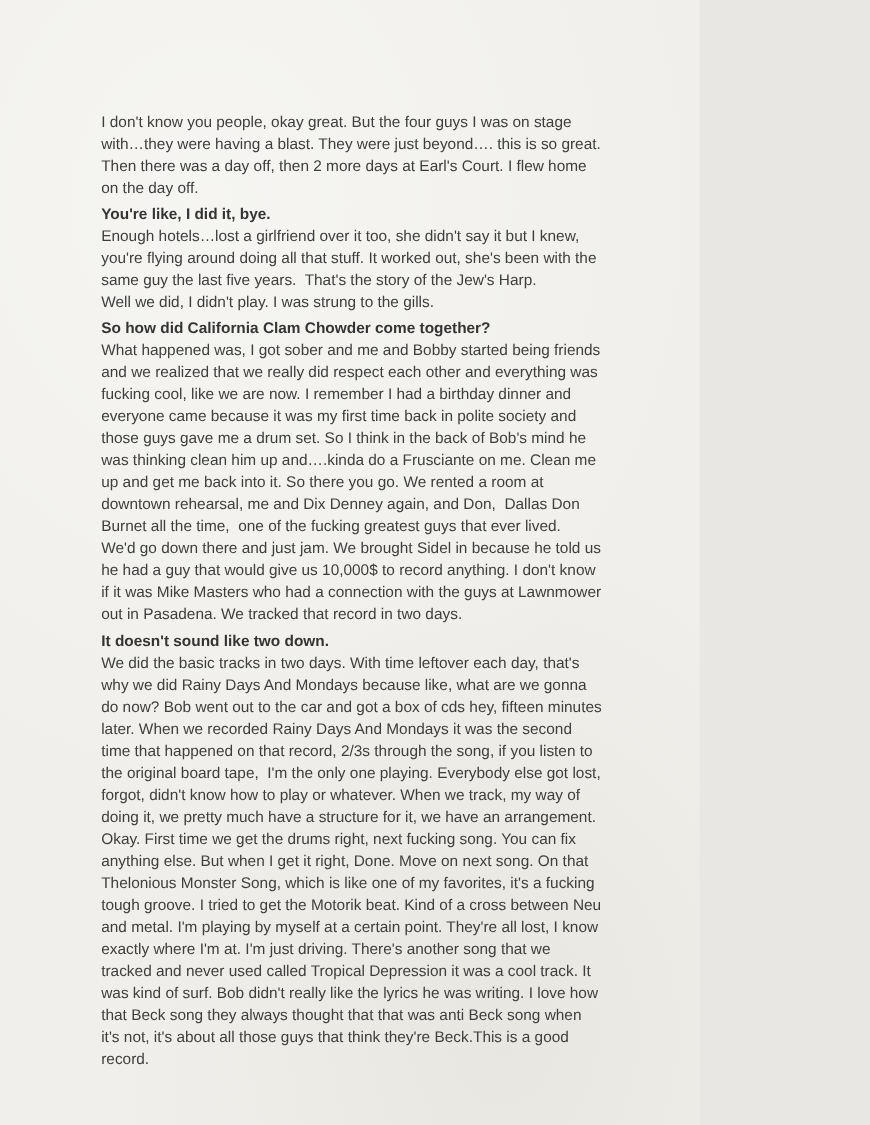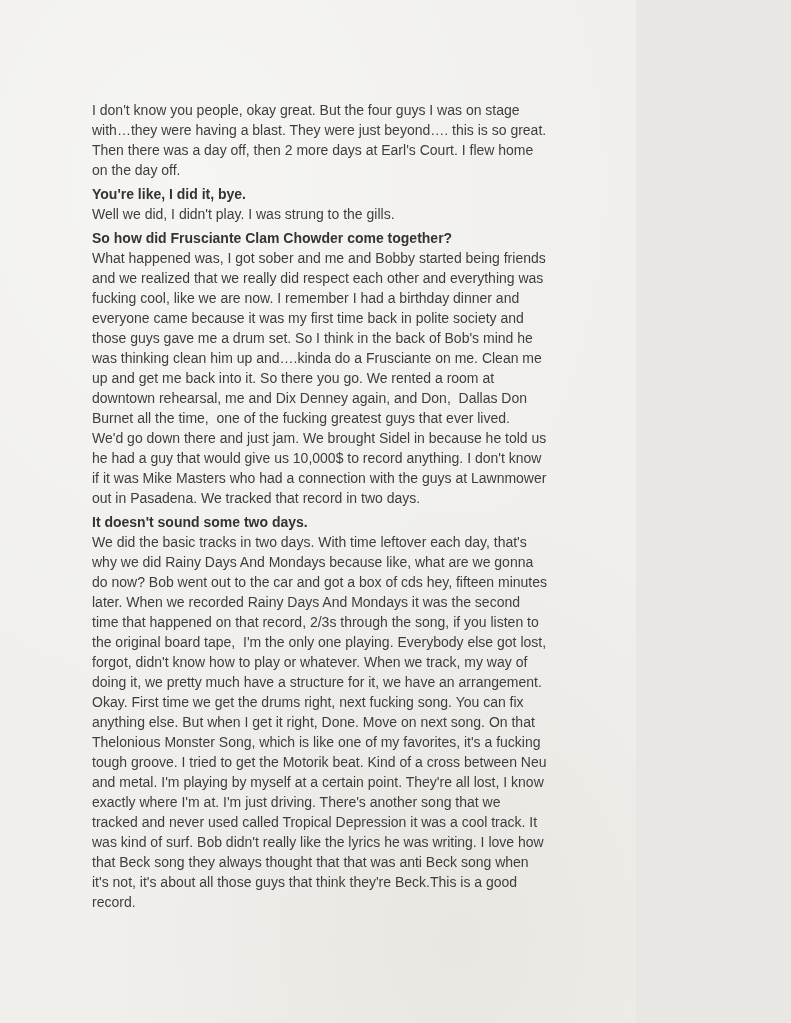--- a/index.html
+++ b/index.html
@@ -33,18 +33,19 @@
     font-weight: 700;
     color: var(--ink-bold, #343434);
   }
 </style>
 </head>
 <body>
 
 <div class="paper">
   <p class="block answer">I don't know you people, okay great. But the four guys I was on stage with…they were having a blast. They were just beyond…. this is so great. Then there was a day off, then 2 more days at Earl's Court. I flew home on the day off.</p>
   <p class="block question">You're like, I did it, bye.</p>
+  <p class="block answer">Enough hotels…lost a girlfriend over it too, she didn't say it but I knew, you're flying around doing all that stuff. It worked out, she's been with the same guy the last five years.  That's the story of the Jew's Harp.</p>
   <p class="block answer">Well we did, I didn't play. I was strung to the gills.</p>
-  <p class="block question">So how did Frusciante Clam Chowder come together?</p>
+  <p class="block question">So how did California Clam Chowder come together?</p>
   <p class="block answer">What happened was, I got sober and me and Bobby started being friends and we realized that we really did respect each other and everything was fucking cool, like we are now. I remember I had a birthday dinner and everyone came because it was my first time back in polite society and those guys gave me a drum set. So I think in the back of Bob's mind he was thinking clean him up and….kinda do a Frusciante on me. Clean me up and get me back into it. So there you go. We rented a room at downtown rehearsal, me and Dix Denney again, and Don,  Dallas Don Burnet all the time,  one of the fucking greatest guys that ever lived.  We'd go down there and just jam. We brought Sidel in because he told us he had a guy that would give us 10,000$ to record anything. I don't know if it was Mike Masters who had a connection with the guys at Lawnmower out in Pasadena. We tracked that record in two days.</p>
-  <p class="block question">It doesn't sound some two days.</p>
+  <p class="block question">It doesn't sound like two down.</p>
   <p class="block answer">We did the basic tracks in two days. With time leftover each day, that's why we did Rainy Days And Mondays because like, what are we gonna do now? Bob went out to the car and got a box of cds hey, fifteen minutes later. When we recorded Rainy Days And Mondays it was the second time that happened on that record, 2/3s through the song, if you listen to the original board tape,  I'm the only one playing. Everybody else got lost, forgot, didn't know how to play or whatever. When we track, my way of doing it, we pretty much have a structure for it, we have an arrangement. Okay. First time we get the drums right, next fucking song. You can fix anything else. But when I get it right, Done. Move on next song. On that Thelonious Monster Song, which is like one of my favorites, it's a fucking tough groove. I tried to get the Motorik beat. Kind of a cross between Neu and metal. I'm playing by myself at a certain point. They're all lost, I know exactly where I'm at. I'm just driving. There's another song that we tracked and never used called Tropical Depression it was a cool track. It was kind of surf. Bob didn't really like the lyrics he was writing. I love how that Beck song they always thought that that was anti Beck song when it's not, it's about all those guys that think they're Beck.This is a good record.</p>
 </div>
 
 </body></html>

